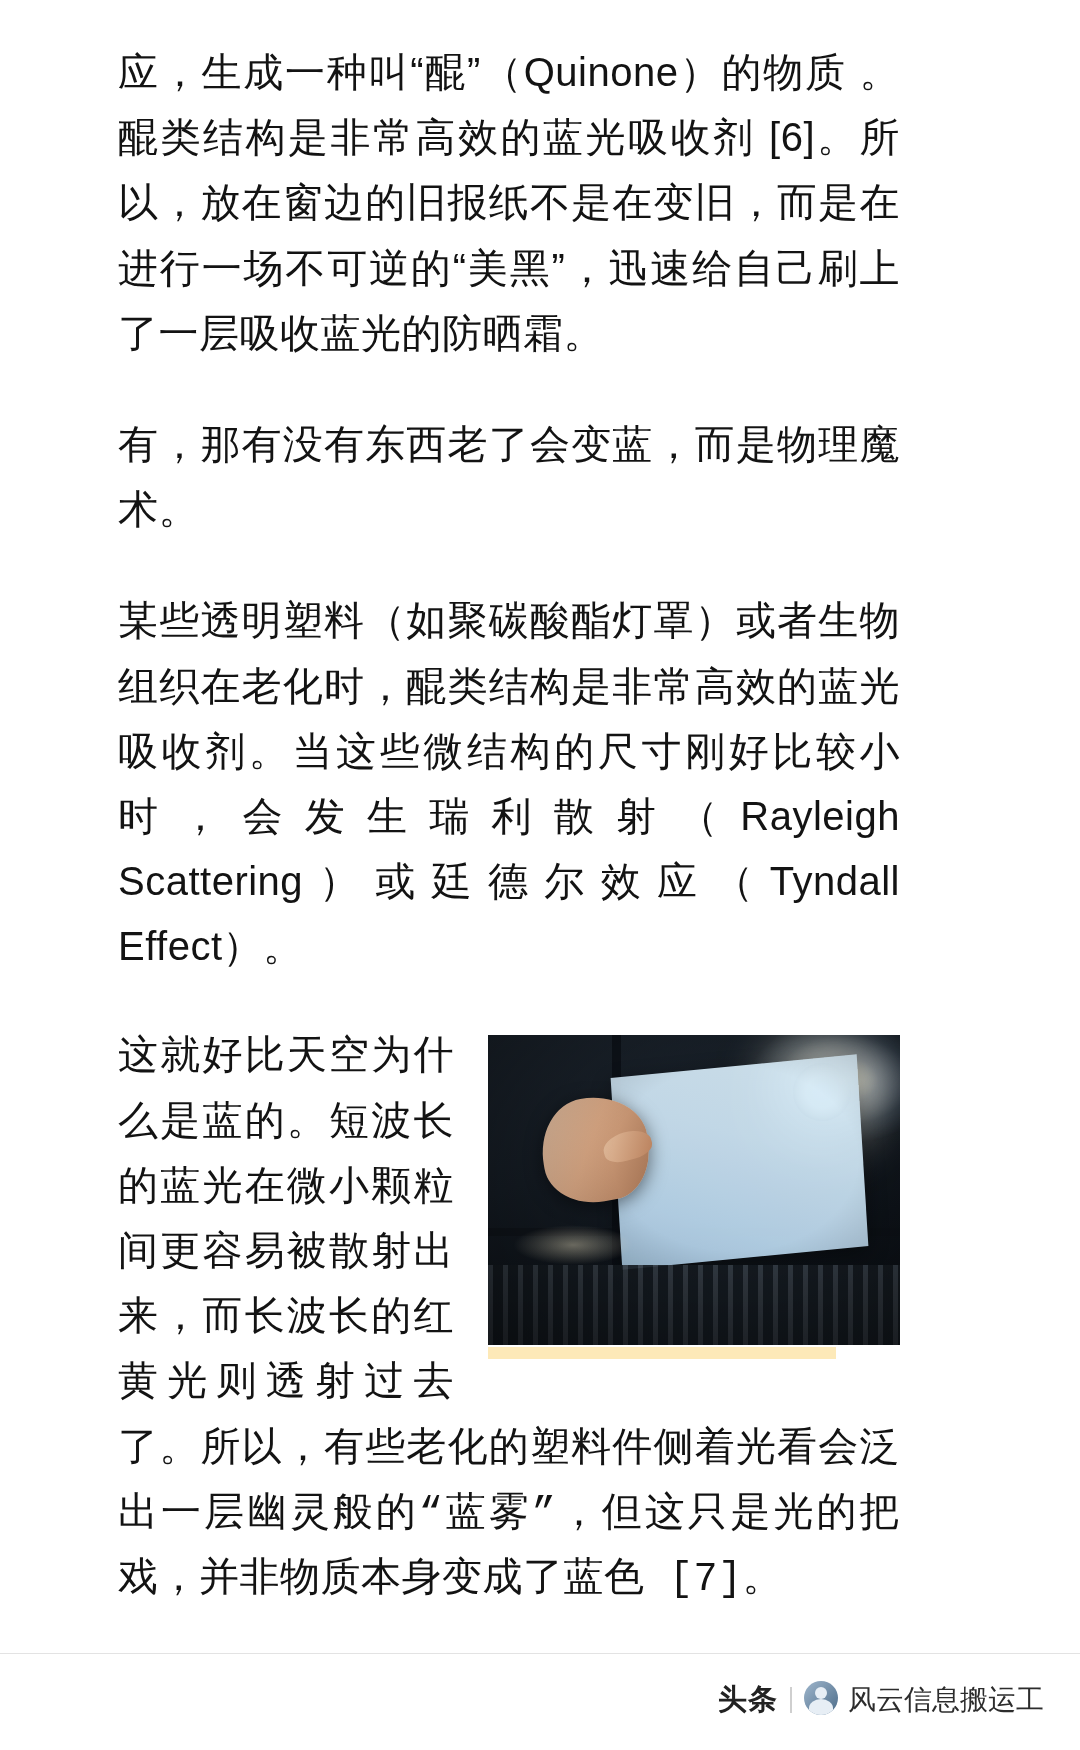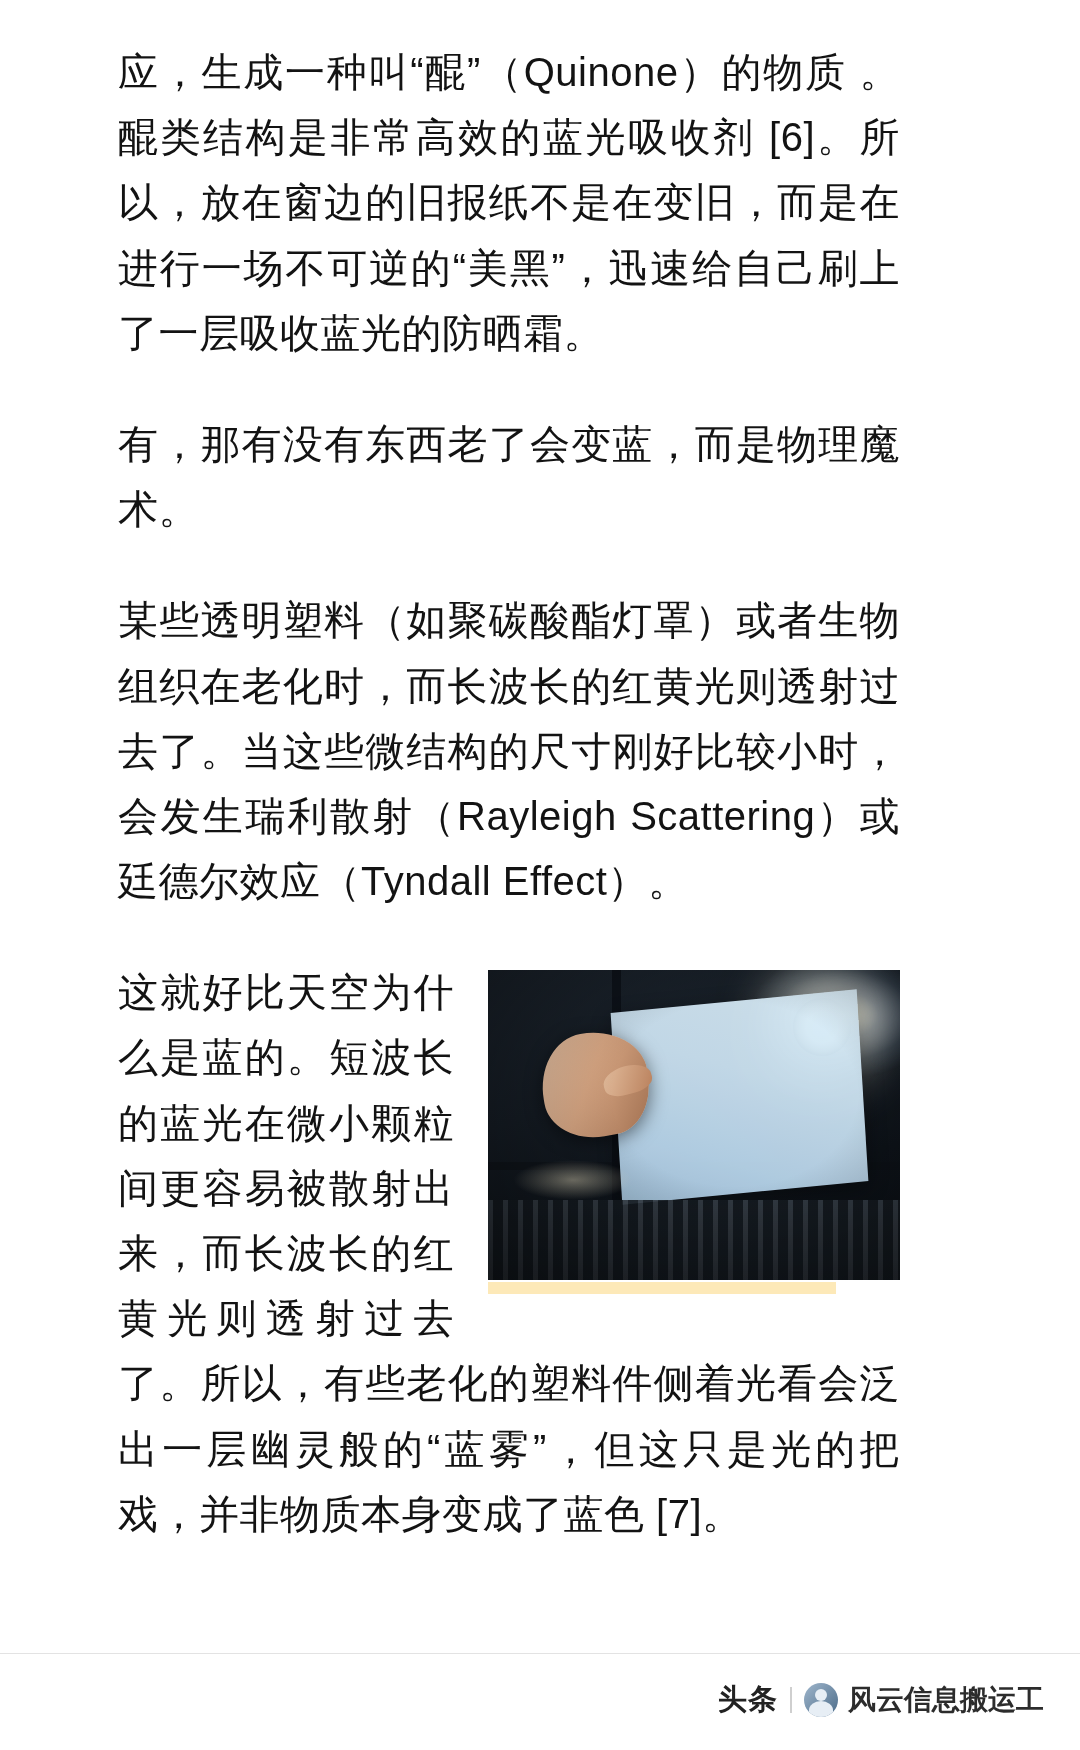--- a/index.html
+++ b/index.html
@@ -36,20 +36,21 @@
     text-justify: inter-character;
     color: #131313;
     font-weight: 400;
   }
   p.para:first-child {
     margin-top: 0;
   }
   .flow-block {
     margin-top: 12px;
     overflow: hidden;
+    font-family: Liberation Mono, monospace;
   }
   .figure {
     float: right;
     width: 412px;
     margin: 10px 0 14px 34px;
     position: relative;
   }
   .photo {
     width: 412px;
     height: 310px;
@@ -187,23 +188,21 @@
     font-weight: 700;
     letter-spacing: 1px;
   }
   .divider-dot {
     width: 2px;
     height: 26px;
     background: #cfcfcf;
   }
   .footer-author {
     display: flex;
-    align-items: center;
     gap: 10px;
-    font-weight: bold;
   }
   .avatar {
     width: 34px;
     height: 34px;
     border-radius: 50%;
     background: linear-gradient(135deg, #9fb6cc, #4b6b88);
     position: relative;
     overflow: hidden;
     flex: none;
   }
@@ -242,21 +241,21 @@
 </style>
 </head>
 <body>
 
 <div class="page">
 
   <div class="article">
 
     <p class="para">应，生成一种叫“醌”（Quinone）的物质 。醌类结构是非常高效的蓝光吸收剂 [6]。所以，放在窗边的旧报纸不是在变旧，而是在进行一场不可逆的“美黑”，迅速给自己刷上了一层吸收蓝光的防晒霜。</p>
     <p class="para">有，那有没有东西老了会变蓝，而是物理魔术。</p>
-    <p class="para">某些透明塑料（如聚碳酸酯灯罩）或者生物组织在老化时，而长波长的红黄光则透射过去了。当这些微结构的尺寸刚好比较小时，会发生瑞利散射（Rayleigh Scattering）或廷德尔效应（Tyndall Effect）。</p>
+    <p class="para">某些透明塑料（如聚碳酸酯灯罩）或者生物组织在老化时，醌类结构是非常高效的蓝光吸收剂。当这些微结构的尺寸刚好比较小时，会发生瑞利散射（Rayleigh Scattering）或廷德尔效应（Tyndall Effect）。</p>
 
     <div class="flow-block clearfix">
 
       <figure class="figure">
         <div class="photo">
           <div class="bg-dark"></div>
           <div class="window-glow"></div>
           <div class="frame-v"></div>
           <div class="frame-h"></div>
           <div class="sun"></div>

